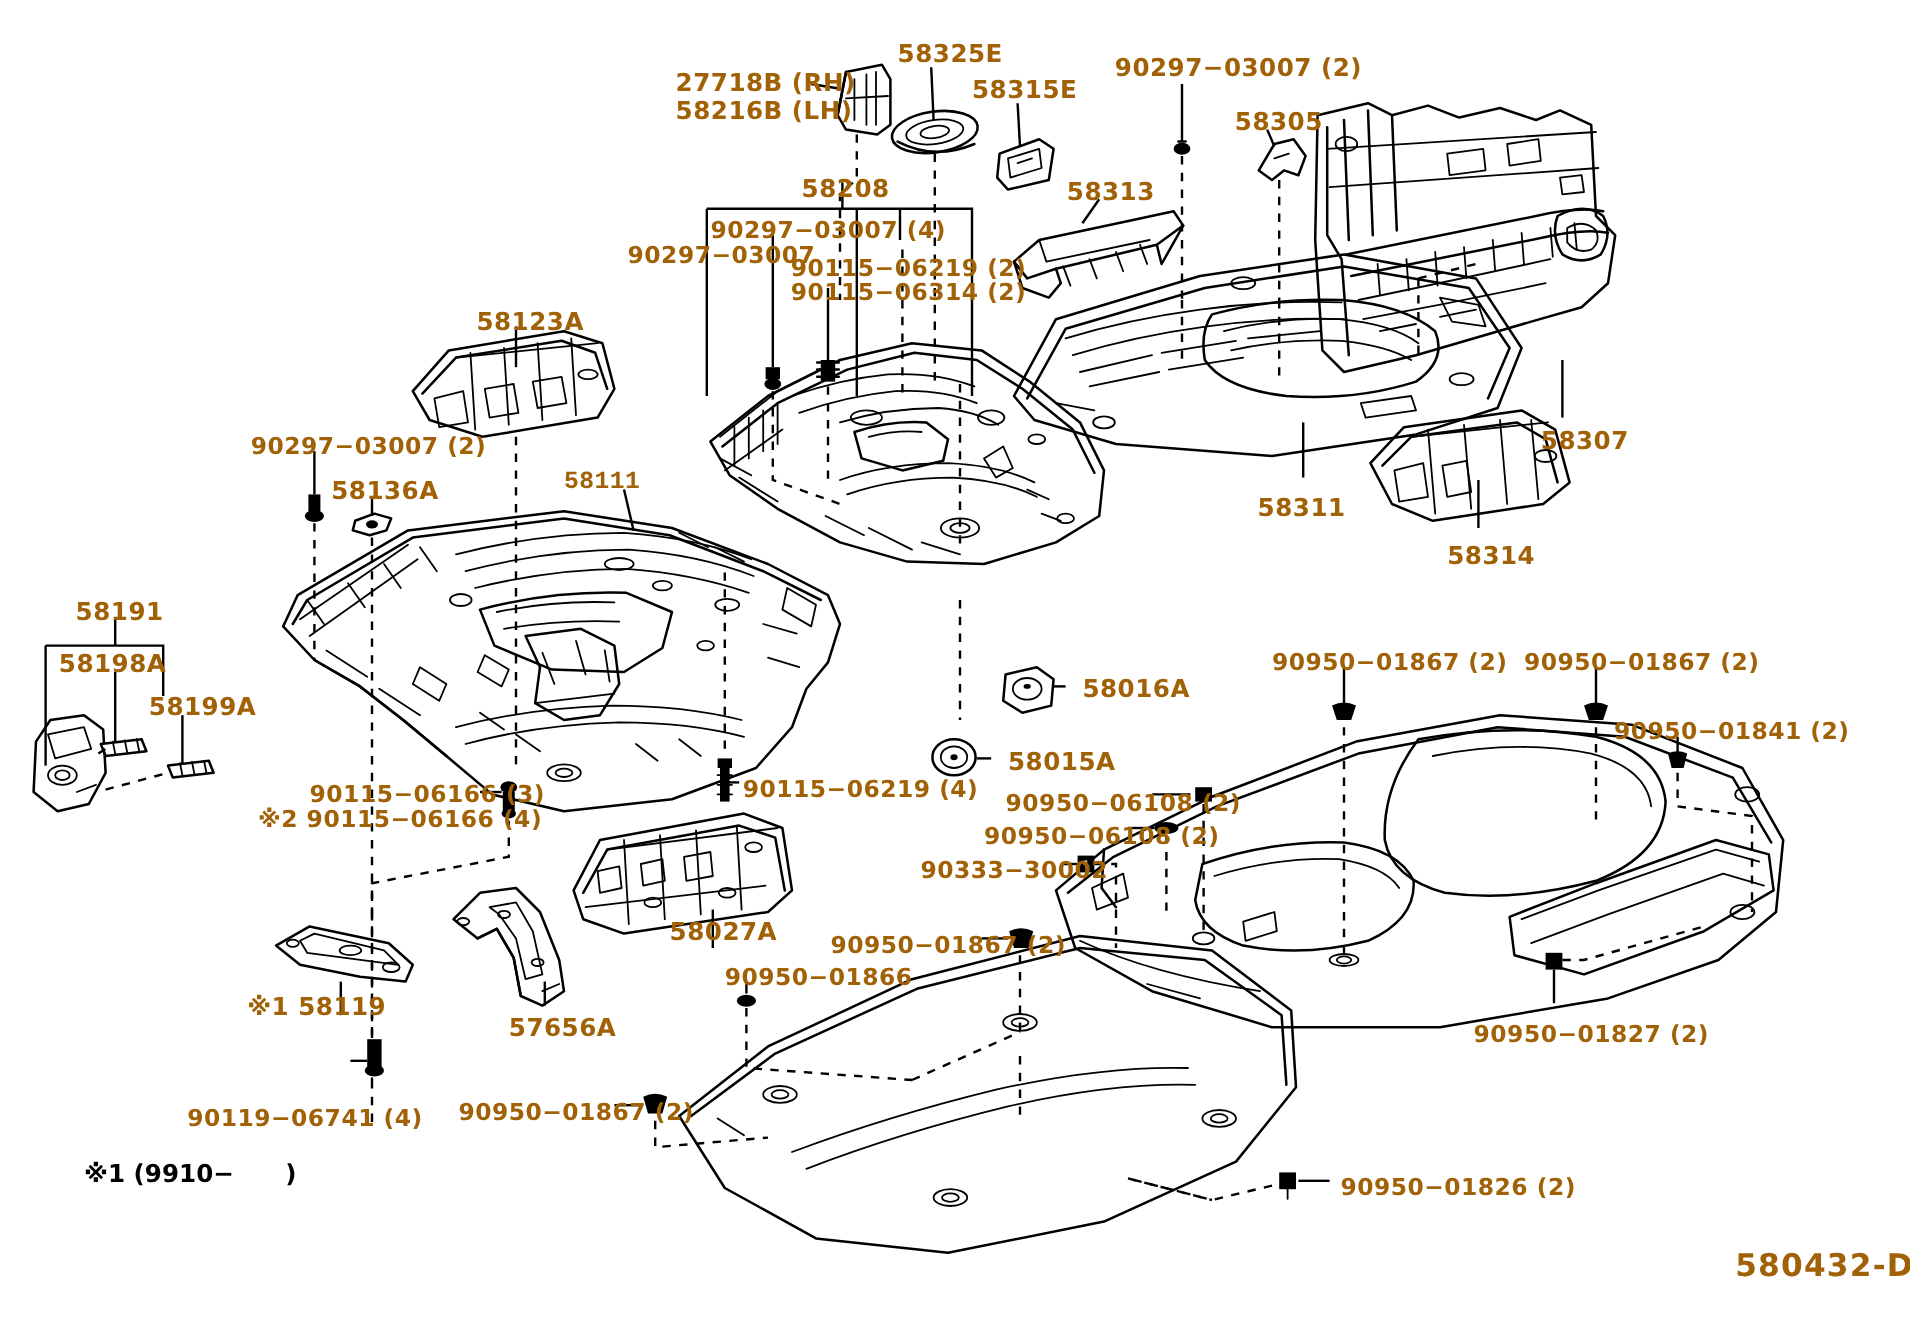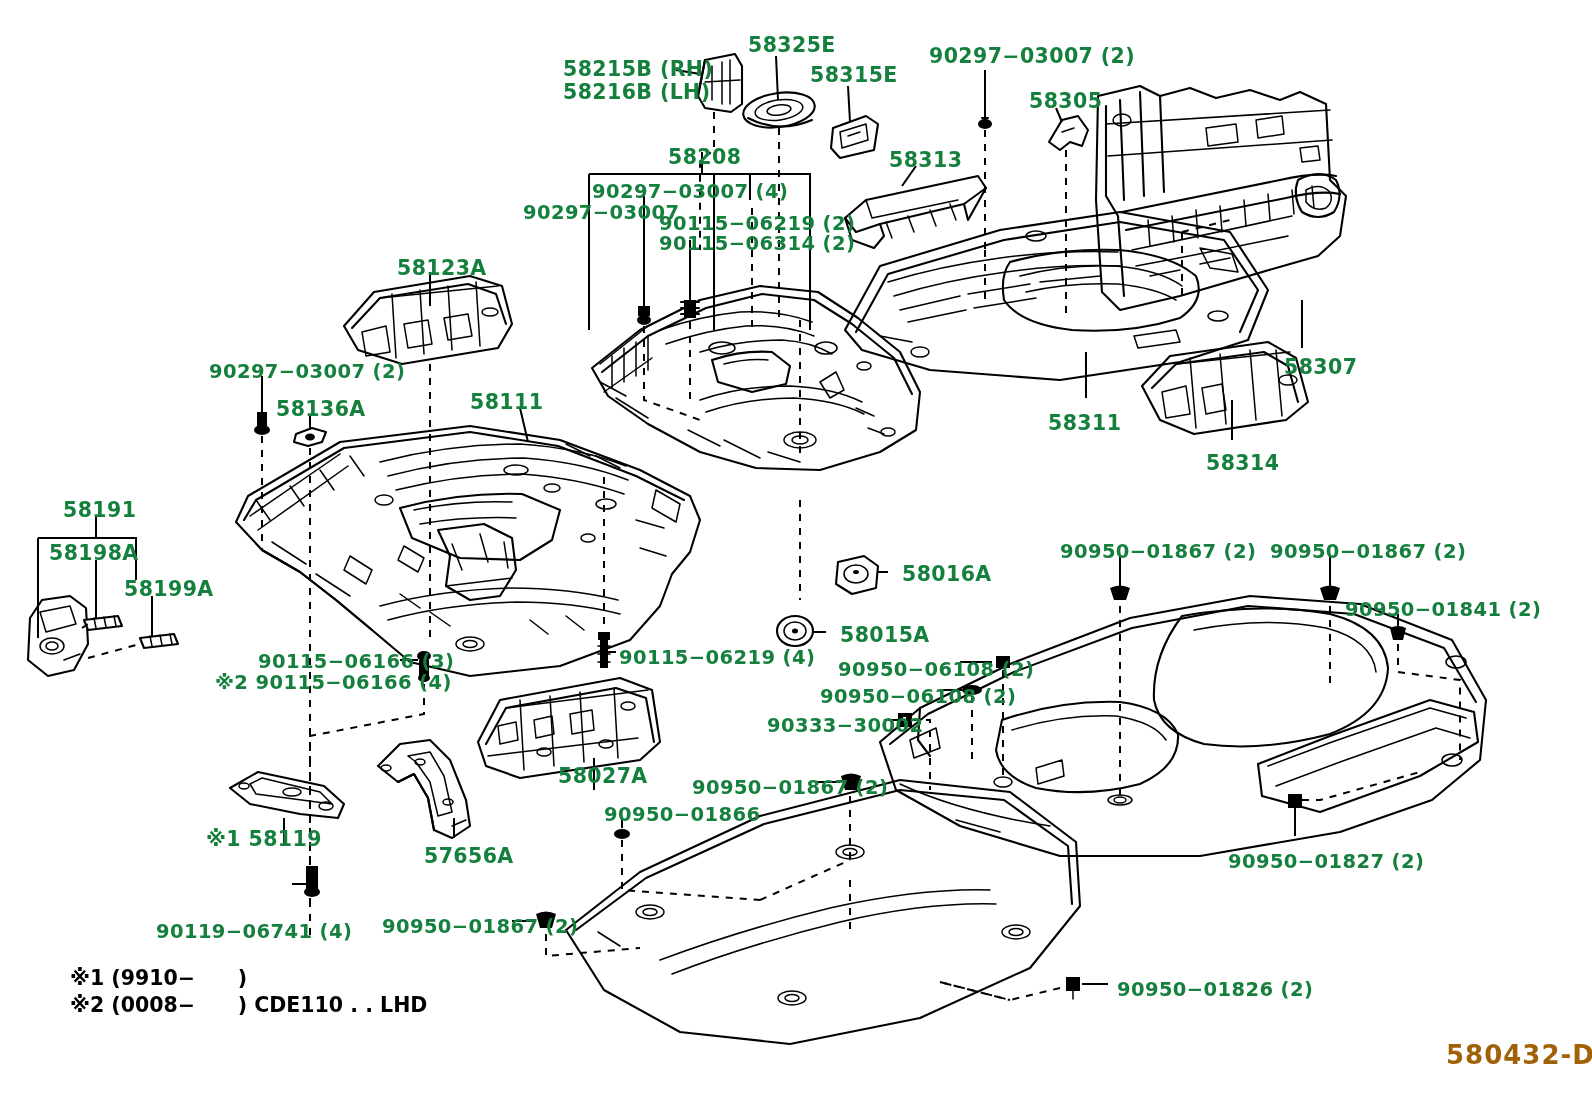--- a/index.html
+++ b/index.html
@@ -15,21 +15,21 @@
     background:#ffffff;
     overflow:hidden;
   }
   #art{position:absolute;left:0;top:0;width:1592px;height:1099px;}
   .lbl{
     position:absolute;
     font-family:"DejaVu Sans","Liberation Sans",sans-serif;
     font-weight:bold;
     font-size:20.5px;
     letter-spacing:0.4px;
-    color:#15803d;
+    color:#a16207;
     white-space:pre;
     line-height:25px;
   }
   .lbl.sm{font-size:19.5px;}
   .foot{
     position:absolute;
     font-family:"DejaVu Sans","Liberation Sans",sans-serif;
     font-weight:bold;
     font-size:20.5px;
     color:#000;
@@ -489,36 +489,36 @@
       <ellipse class="t" cx="792" cy="998" rx="14" ry="7"></ellipse>
       <ellipse class="t" cx="792" cy="998" rx="7" ry="3.5"></ellipse>
       <path class="t" d="M598 932 L620 946"></path>
     </g>
 
     <path class="dsh2" d="M760 900 L850 860"></path>
     <path class="dsh2" d="M940 982 L1010 1000"></path>
 
   </svg>
 
-  <div class="lbl" style="left:563px;top:57px;">58215B (RH)</div>
+  <div class="lbl" style="left:563px;top:57px;">27718B (RH)</div>
   <div class="lbl" style="left:563px;top:80px;">58216B (LH)</div>
   <div class="lbl" style="left:748px;top:33px;">58325E</div>
   <div class="lbl" style="left:810px;top:63px;">58315E</div>
   <div class="lbl" style="left:929px;top:44px;">90297−03007 (2)</div>
   <div class="lbl" style="left:1029px;top:89px;">58305</div>
   <div class="lbl" style="left:668px;top:145px;text-align:center;">58208</div>
   <div class="lbl sm" style="left:592px;top:179px;">90297−03007 (4)</div>
   <div class="lbl sm" style="left:523px;top:200px;">90297−03007</div>
   <div class="lbl sm" style="left:659px;top:211px;">90115−06219 (2)</div>
   <div class="lbl sm" style="left:659px;top:231px;">90115−06314 (2)</div>
   <div class="lbl" style="left:889px;top:148px;">58313</div>
   <div class="lbl" style="left:397px;top:256px;">58123A</div>
   <div class="lbl sm" style="left:209px;top:359px;">90297−03007 (2)</div>
   <div class="lbl" style="left:276px;top:397px;">58136A</div>
-  <div class="lbl" style="left:470px;top:390px;">58111</div>
+  <div class="lbl" style="left:470px;top:390px;font-family:Liberation Mono, monospace;">58111</div>
   <div class="lbl" style="left:1284px;top:355px;">58307</div>
   <div class="lbl" style="left:1048px;top:411px;">58311</div>
   <div class="lbl" style="left:1206px;top:451px;">58314</div>
   <div class="lbl" style="left:63px;top:498px;">58191</div>
   <div class="lbl" style="left:49px;top:541px;">58198A</div>
   <div class="lbl" style="left:124px;top:577px;">58199A</div>
   <div class="lbl sm" style="left:1060px;top:539px;">90950−01867 (2)</div>
   <div class="lbl sm" style="left:1270px;top:539px;">90950−01867 (2)</div>
   <div class="lbl sm" style="left:1345px;top:597px;">90950−01841 (2)</div>
   <div class="lbl" style="left:902px;top:562px;">58016A</div>
@@ -533,17 +533,16 @@
   <div class="lbl" style="left:558px;top:764px;">58027A</div>
   <div class="lbl sm" style="left:568px;top:802px;margin-left:36px;">90950−01866</div>
   <div class="lbl" style="left:206px;top:827px;">※1 58119</div>
   <div class="lbl" style="left:424px;top:844px;">57656A</div>
   <div class="lbl sm" style="left:1228px;top:849px;">90950−01827 (2)</div>
   <div class="lbl sm" style="left:156px;top:919px;text-align:center;">90119−06741 (4)</div>
   <div class="lbl sm" style="left:382px;top:914px;">90950−01867 (2)</div>
   <div class="lbl sm" style="left:1117px;top:977px;">90950−01826 (2)</div>
 
   <div class="foot" style="left:70px;top:965px;">※1 (9910−      )</div>
-  <div class="foot" style="left:70px;top:992px;">※2 (0008−      ) CDE110 . . LHD</div>
 
   <div class="diagid" style="left:1446px;top:1040px;">580432-D</div>
 
 </div>
 
 </body></html>

